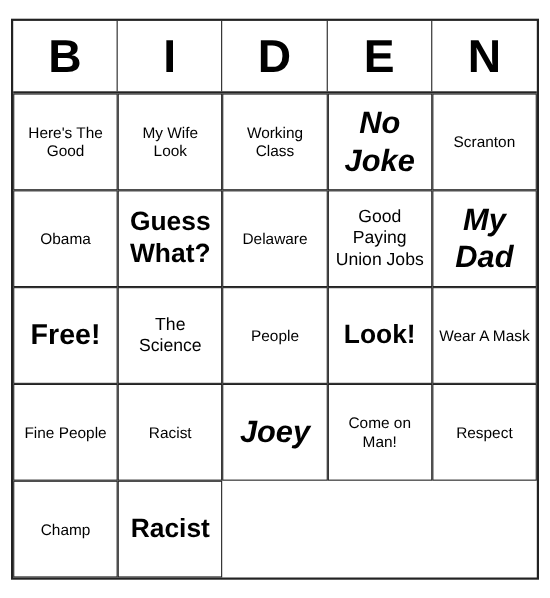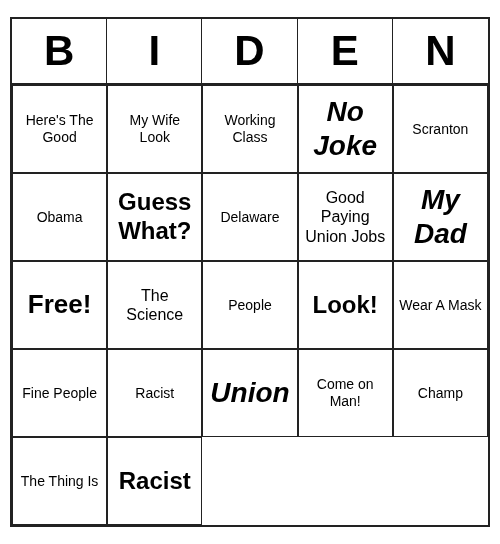--- a/index.html
+++ b/index.html
@@ -85,19 +85,19 @@
       <div class="bingo-cell">Delaware</div>
       <div class="bingo-cell small">Good Paying Union Jobs</div>
       <div class="bingo-cell large">My Dad</div>
       <div class="bingo-cell free">Free!</div>
       <div class="bingo-cell small">The Science</div>
       <div class="bingo-cell">People</div>
       <div class="bingo-cell medium">Look!</div>
       <div class="bingo-cell">Wear A Mask</div>
       <div class="bingo-cell">Fine People</div>
       <div class="bingo-cell">Racist</div>
-      <div class="bingo-cell large">Union</div>
+      <div class="bingo-cell large">Joey</div>
       <div class="bingo-cell">Come on Man!</div>
+      <div class="bingo-cell">Respect</div>
       <div class="bingo-cell">Champ</div>
-      <div class="bingo-cell">The Thing Is</div>
       <div class="bingo-cell medium">Racist</div>
     </div>
 </div>
 
 </body></html>

